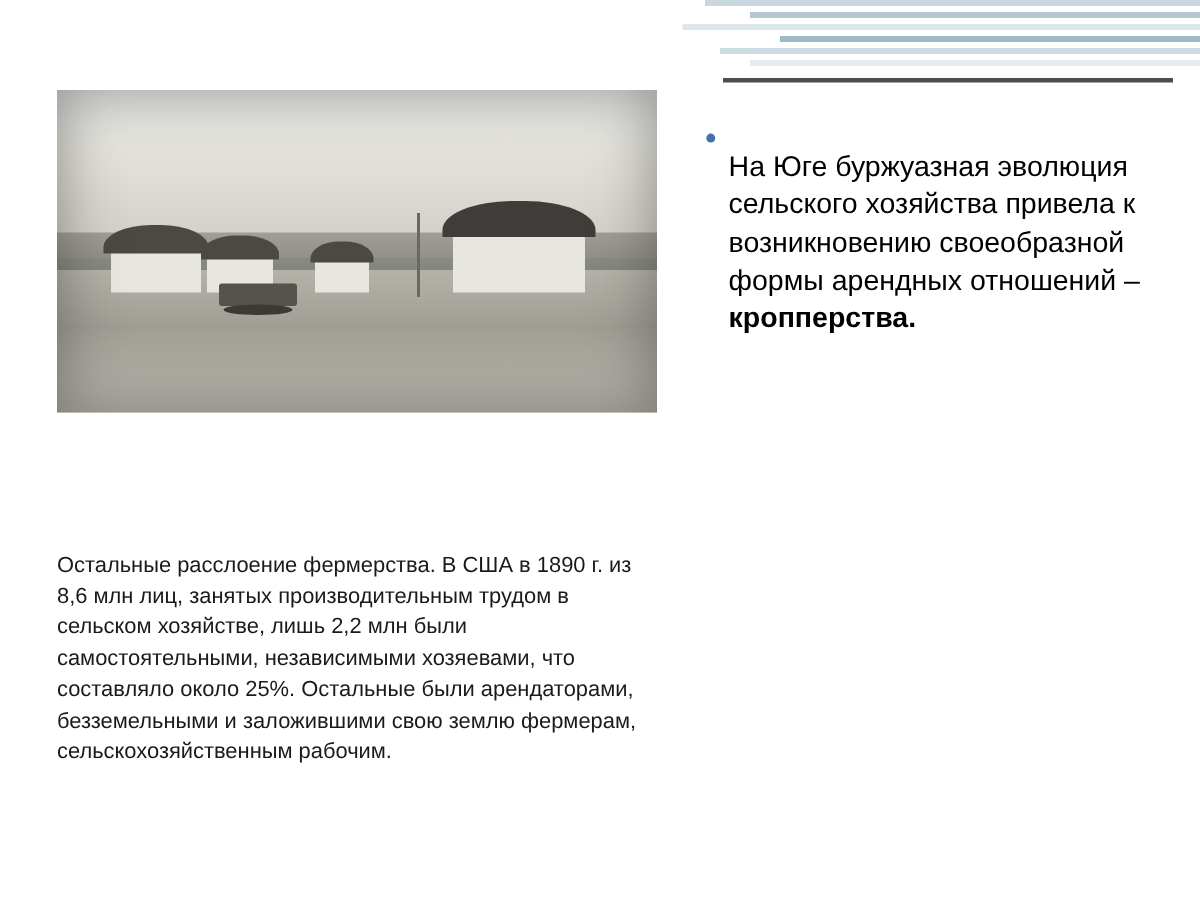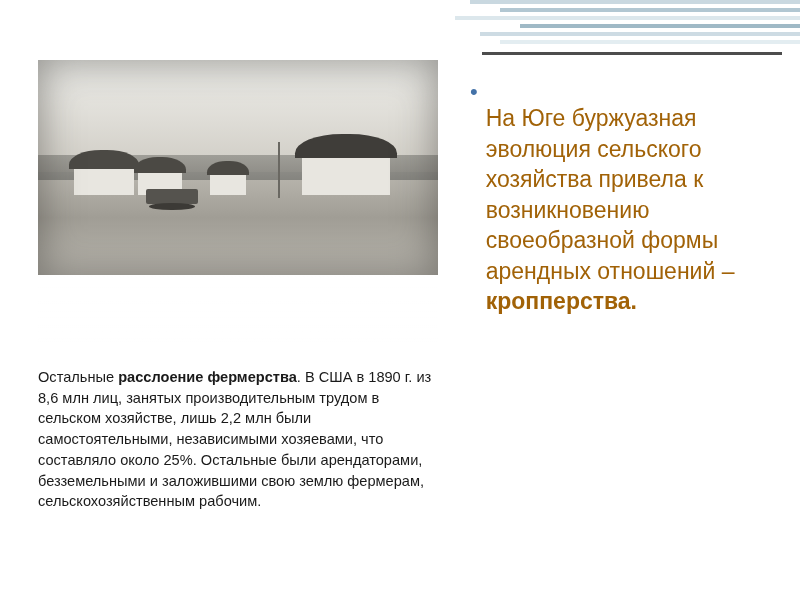--- a/index.html
+++ b/index.html
@@ -167,44 +167,44 @@
     background: linear-gradient(to bottom, rgba(255,255,255,.35), rgba(255,255,255,1));
   }
 
   .left-text {
     margin-top: 22px;
     width: 400px;
     font-size: 14.6px;
     line-height: 1.42;
     color: #1a1a1a;
   }
-  .left-text b { font-weight: bold; }
+  .left-text b { font-weight: normal; }
 
   
   .right-col {
     position: absolute;
     left: 470px;
     top: 80px;
     width: 310px;
   }
   .bullet-row {
     display: flex;
     align-items: flex-start;
   }
   .bullet-dot {
     color: #4472a8;
     font-size: 22px;
     line-height: 1.05;
     margin-right: 8px;
     flex: 0 0 auto;
   }
   .bullet-text {
-    font-size: 23px;
+    font-size: 19px;
     line-height: 1.33;
-    color: #a16207;
+    color: #000000;
   }
   .bullet-text .strong {
     font-weight: bold;
   }
 </style>
 </head>
 <body>
 
 <div class="slide">
 

